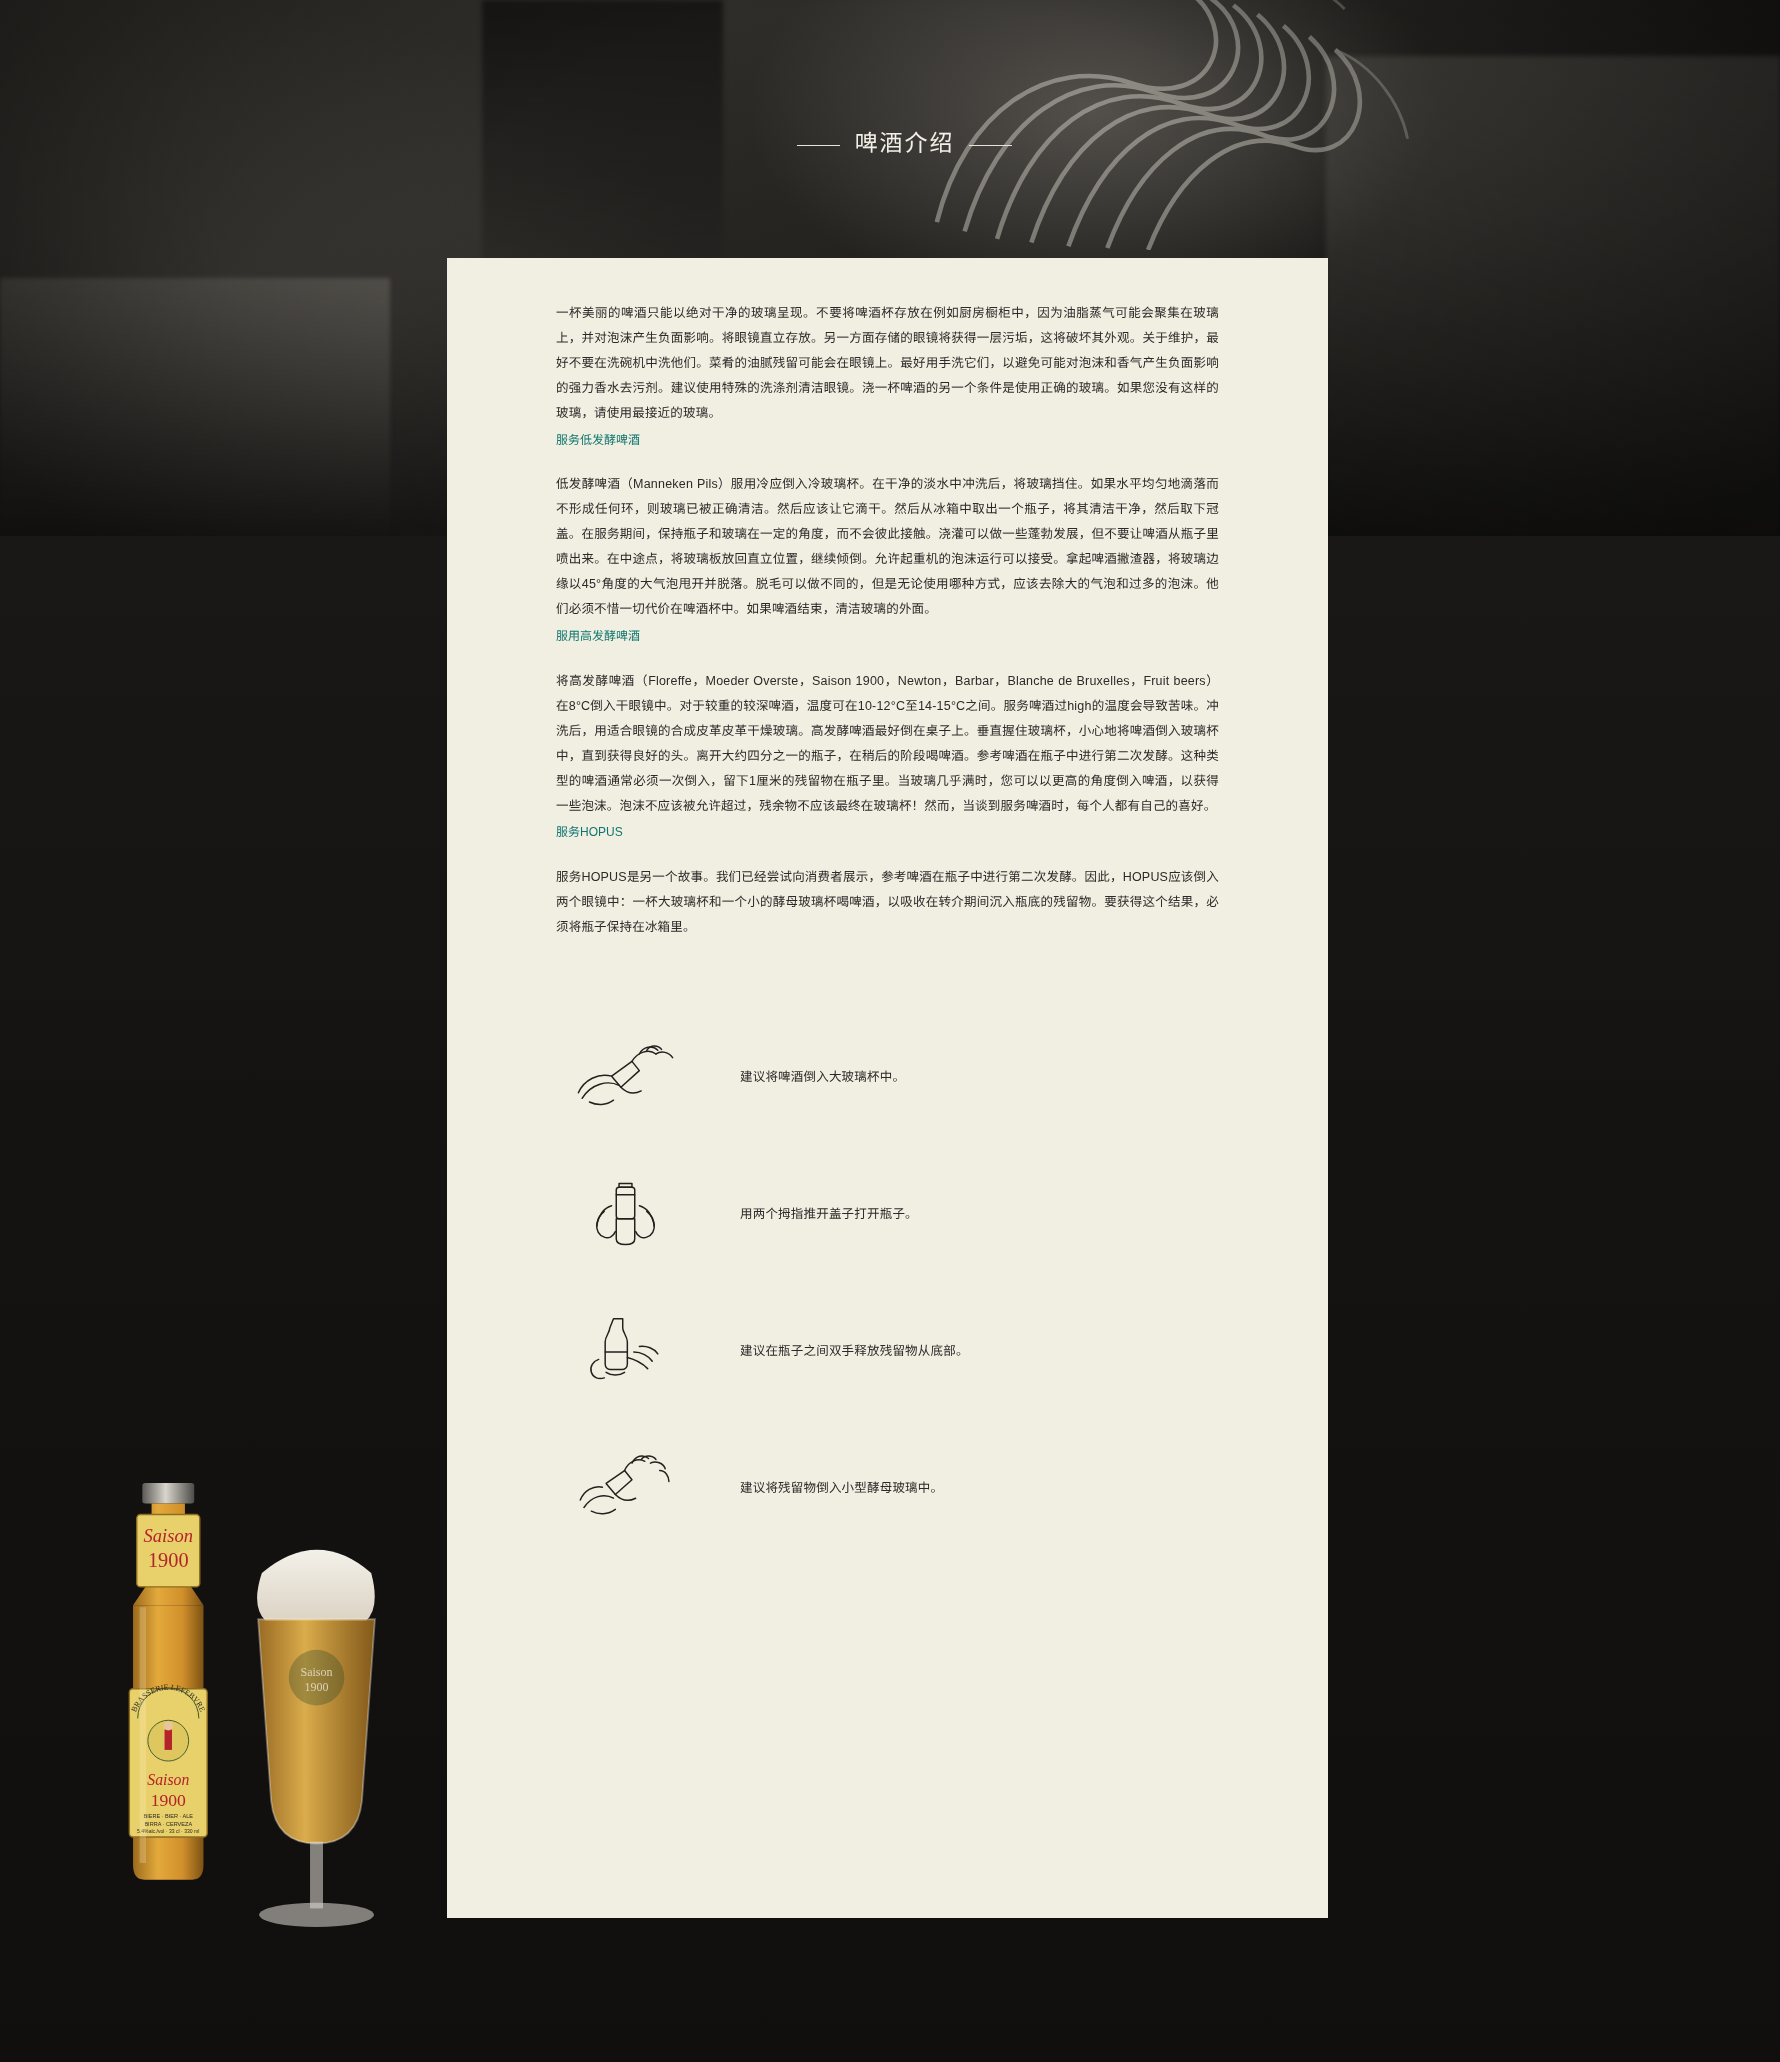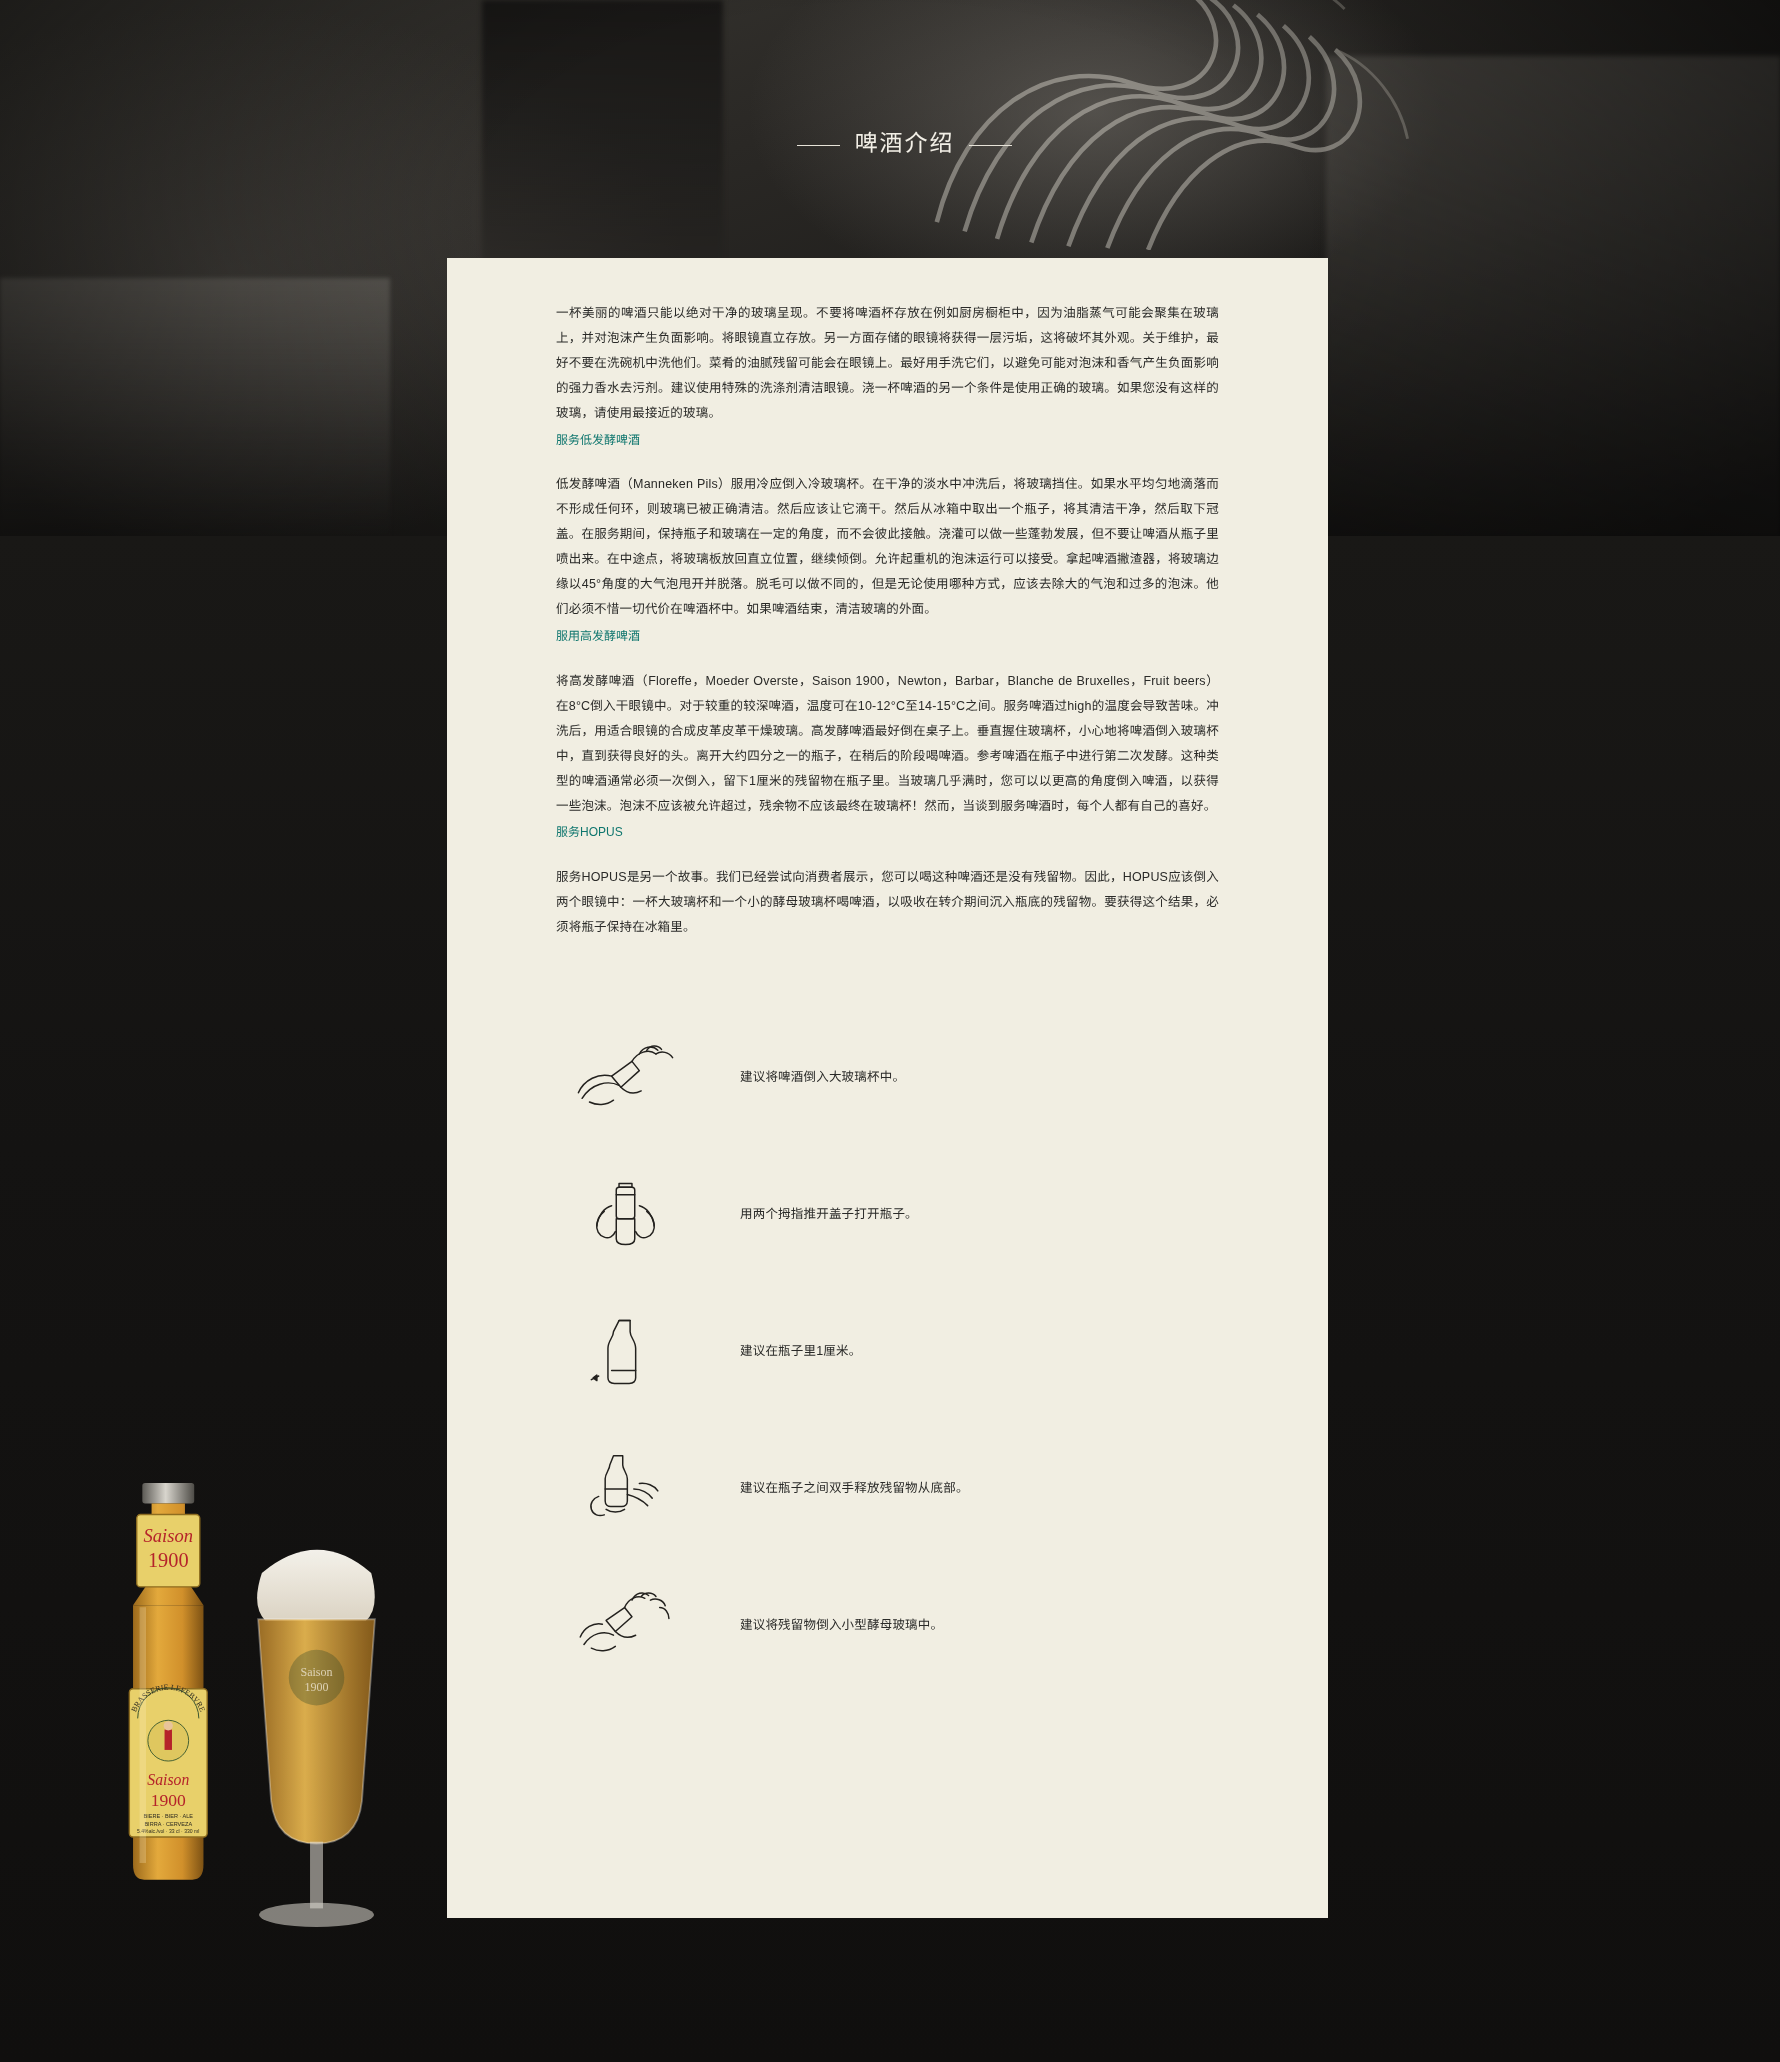--- a/index.html
+++ b/index.html
@@ -288,21 +288,21 @@
 
     <p class="para">一杯美丽的啤酒只能以绝对干净的玻璃呈现。不要将啤酒杯存放在例如厨房橱柜中，因为油脂蒸气可能会聚集在玻璃上，并对泡沫产生负面影响。将眼镜直立存放。另一方面存储的眼镜将获得一层污垢，这将破坏其外观。关于维护，最好不要在洗碗机中洗他们。菜肴的油腻残留可能会在眼镜上。最好用手洗它们，以避免可能对泡沫和香气产生负面影响的强力香水去污剂。建议使用特殊的洗涤剂清洁眼镜。浇一杯啤酒的另一个条件是使用正确的玻璃。如果您没有这样的玻璃，请使用最接近的玻璃。</p>
     <p class="subhead">服务低发酵啤酒</p>
 
     <p class="para">低发酵啤酒（Manneken Pils）服用冷应倒入冷玻璃杯。在干净的淡水中冲洗后，将玻璃挡住。如果水平均匀地滴落而不形成任何环，则玻璃已被正确清洁。然后应该让它滴干。然后从冰箱中取出一个瓶子，将其清洁干净，然后取下冠盖。在服务期间，保持瓶子和玻璃在一定的角度，而不会彼此接触。浇灌可以做一些蓬勃发展，但不要让啤酒从瓶子里喷出来。在中途点，将玻璃板放回直立位置，继续倾倒。允许起重机的泡沫运行可以接受。拿起啤酒撇渣器，将玻璃边缘以45°角度的大气泡甩开并脱落。脱毛可以做不同的，但是无论使用哪种方式，应该去除大的气泡和过多的泡沫。他们必须不惜一切代价在啤酒杯中。如果啤酒结束，清洁玻璃的外面。</p>
     <p class="subhead">服用高发酵啤酒</p>
 
     <p class="para">将高发酵啤酒（Floreffe，Moeder Overste，Saison 1900，Newton，Barbar，Blanche de Bruxelles，Fruit beers）在8°C倒入干眼镜中。对于较重的较深啤酒，温度可在10-12°C至14-15°C之间。服务啤酒过high的温度会导致苦味。冲洗后，用适合眼镜的合成皮革皮革干燥玻璃。高发酵啤酒最好倒在桌子上。垂直握住玻璃杯，小心地将啤酒倒入玻璃杯中，直到获得良好的头。离开大约四分之一的瓶子，在稍后的阶段喝啤酒。参考啤酒在瓶子中进行第二次发酵。这种类型的啤酒通常必须一次倒入，留下1厘米的残留物在瓶子里。当玻璃几乎满时，您可以以更高的角度倒入啤酒，以获得一些泡沫。泡沫不应该被允许超过，残余物不应该最终在玻璃杯！然而，当谈到服务啤酒时，每个人都有自己的喜好。</p>
     <p class="subhead">服务HOPUS</p>
 
-    <p class="para">服务HOPUS是另一个故事。我们已经尝试向消费者展示，您可以喝这种啤酒还是没有残留物。因此，HOPUS应该倒入两个眼镜中：一杯大玻璃杯和一个小的酵母玻璃杯喝啤酒，以吸收在转介期间沉入瓶底的残留物。要获得这个结果，必须将瓶子保持在冰箱里。</p>
+    <p class="para">服务HOPUS是另一个故事。我们已经尝试向消费者展示，参考啤酒在瓶子中进行第二次发酵。因此，HOPUS应该倒入两个眼镜中：一杯大玻璃杯和一个小的酵母玻璃杯喝啤酒，以吸收在转介期间沉入瓶底的残留物。要获得这个结果，必须将瓶子保持在冰箱里。</p>
 
     <div class="steps">
 
       <div class="step">
         <div class="step-icon">
           <svg width="109" height="74" viewBox="0 0 118 80">
             <g fill="none" stroke="#23211e" stroke-width="1.6" stroke-linecap="round" stroke-linejoin="round">
               <path d="M8 56 c6 -14 22 -22 36 -18"></path>
               <path d="M12 62 c10 -16 28 -20 40 -14"></path>
               <path d="M44 38 l22 -16 l8 10 l-20 18 z"></path>
@@ -329,34 +329,20 @@
               <path d="M36 36 c-5 4 -8 10 -8 16"></path>
               <path d="M74 30 c8 2 14 10 16 20 c1 6 -2 12 -8 14 c-5 2 -10 -1 -12 -6"></path>
               <path d="M82 36 c5 4 8 10 8 16"></path>
               <path d="M49 44 h20 v22 c0 4 -4 6 -10 6 c-6 0 -10 -2 -10 -6 z"></path>
             </g>
           </svg>
         </div>
         <div class="step-text">用两个拇指推开盖子打开瓶子。</div>
       </div>
 
-      <div class="step">
-        <div class="step-icon">
-          <svg width="109" height="74" viewBox="0 0 118 80">
-            <g fill="none" stroke="#23211e" stroke-width="1.6" stroke-linecap="round" stroke-linejoin="round">
-              <path d="M52 6 h12 v12 c0 6 6 10 6 18 v32 c0 4 -3 6 -7 6 h-16 c-4 0 -7 -2 -7 -6 v-32 c0 -8 6 -12 6 -18 z"></path>
-              <path d="M44 60 h26"></path>
-              <path d="M52 6 h12"></path>
-              <path d="M30 66 l-8 4"></path>
-              <path d="M24 68 l4 -3 l0 6 z" fill="#23211e"></path>
-            </g>
-          </svg>
-        </div>
-        <div class="step-text">建议在瓶子里1厘米。</div>
-      </div>
 
       <div class="step">
         <div class="step-icon">
           <svg width="109" height="74" viewBox="0 0 118 80">
             <g fill="none" stroke="#23211e" stroke-width="1.6" stroke-linecap="round" stroke-linejoin="round">
               <path d="M46 4 h10 v10 c0 5 5 9 5 15 v24 c0 4 -3 6 -6 6 h-12 c-3 0 -6 -2 -6 -6 v-24 c0 -6 5 -10 5 -15 z"></path>
               <path d="M37 40 h24"></path>
               <path d="M30 48 c-6 2 -10 8 -8 14 c2 6 8 8 14 6"></path>
               <path d="M61 46 c8 2 16 6 22 12"></path>
               <path d="M68 40 c8 0 16 4 20 10"></path>

